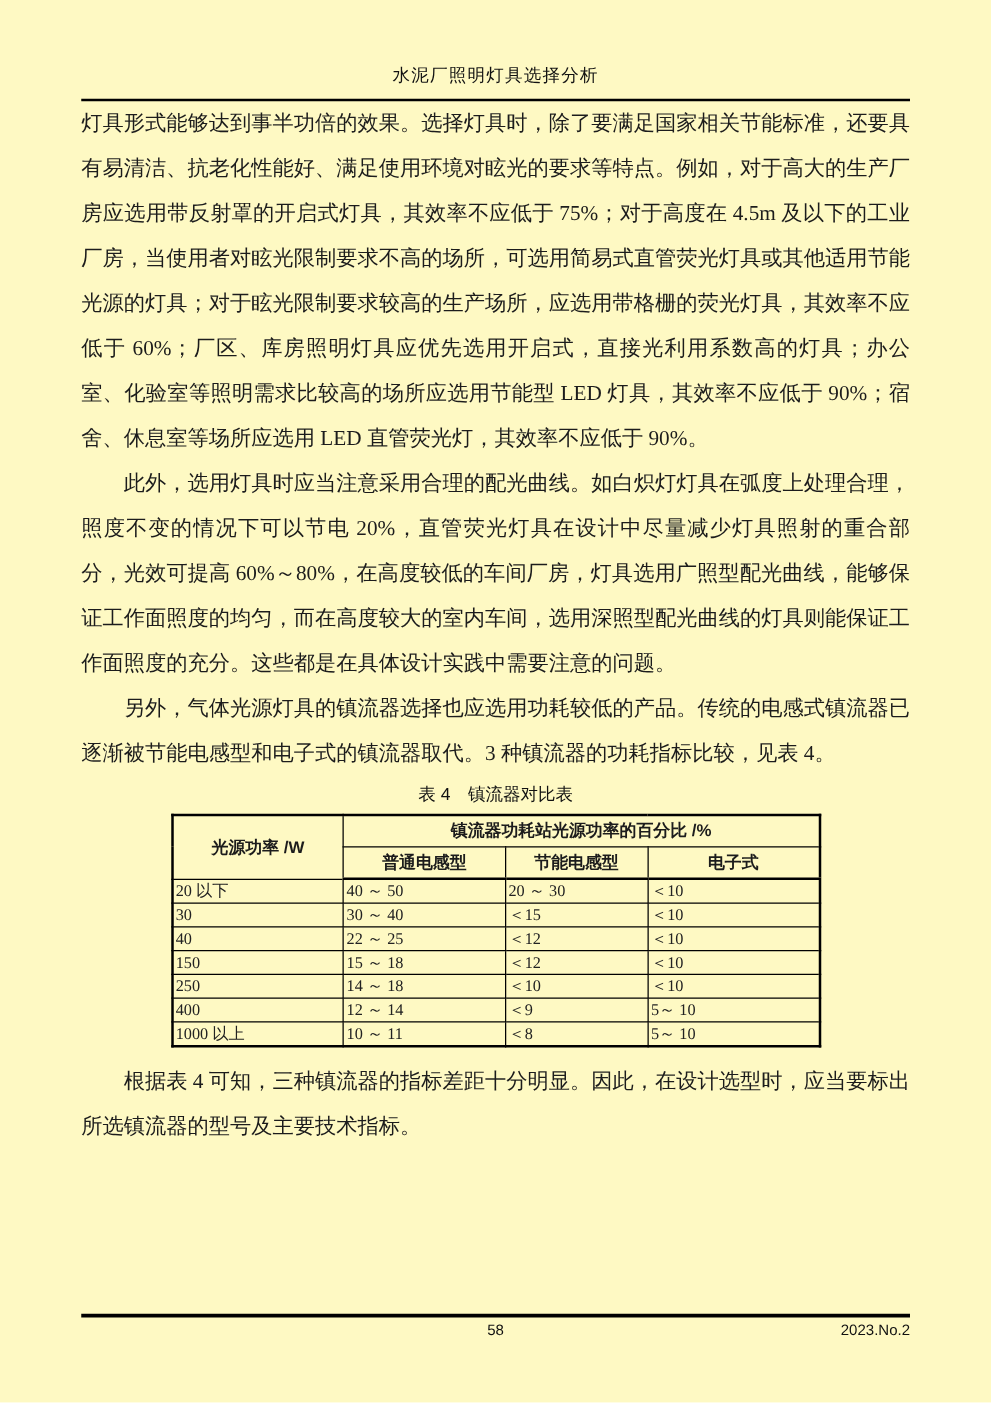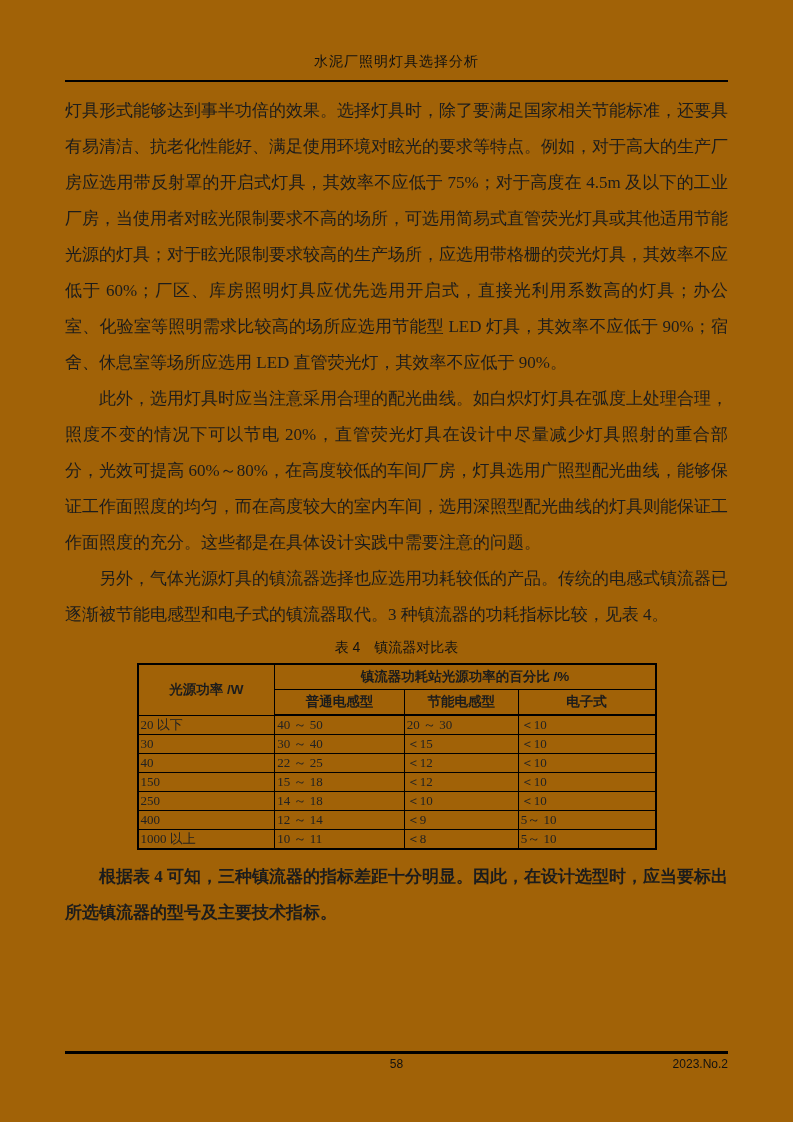--- a/index.html
+++ b/index.html
@@ -2,42 +2,42 @@
 <html><head>
 <meta charset="utf-8">
 <style>
   * { margin: 0; padding: 0; box-sizing: border-box; }
   html, body { background: #ffffff; }
   .page {
     position: relative;
     width: 793px;
     height: 1122px;
     margin: 0 auto;
-    background: #a16207;
+    background: #fef9c3;
     color: #1c1c1c;
     font-family: "Liberation Serif", serif;
     overflow: hidden;
   }
   .content { margin: 0 65px; width: 663px; }
 
   
   .running-head {
     padding-top: 52px;
     text-align: center;
     border-bottom: 2px solid #000;
     padding-bottom: 9px;
   }
   .running-head .title {
     font-size: 14px;
     letter-spacing: 1px;
     color: #111;
   }
 
   
-  .body-text { margin-top: 11px; }
+  .body-text { }
   .body-text p {
     font-size: 17px;
     line-height: 36px;
     text-align: justify;
     color: #1c1c1c;
   }
   .body-text p.indent { text-indent: 2em; }
 
   
   .table-caption {
@@ -72,21 +72,20 @@
     padding: 0 2px;
     color: #222;
   }
   .closing { margin-top: 9px; }
   .closing p {
     font-size: 17px;
     line-height: 36px;
     text-align: justify;
     text-indent: 2em;
     color: #1c1c1c;
-    font-weight: bold;
   }
 
   
   .footer {
     position: absolute;
     top: 1051px;
     left: 65px;
     width: 663px;
   }
   .footer-rule { border-top: 3px solid #000; height: 0; }

